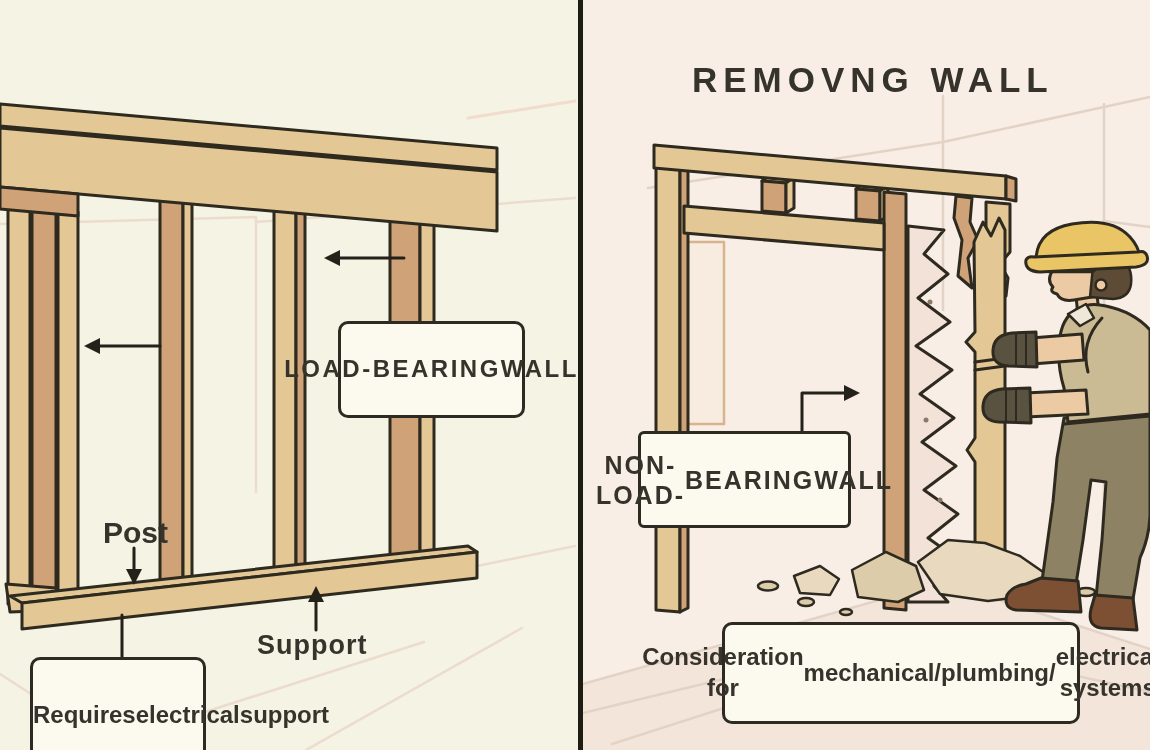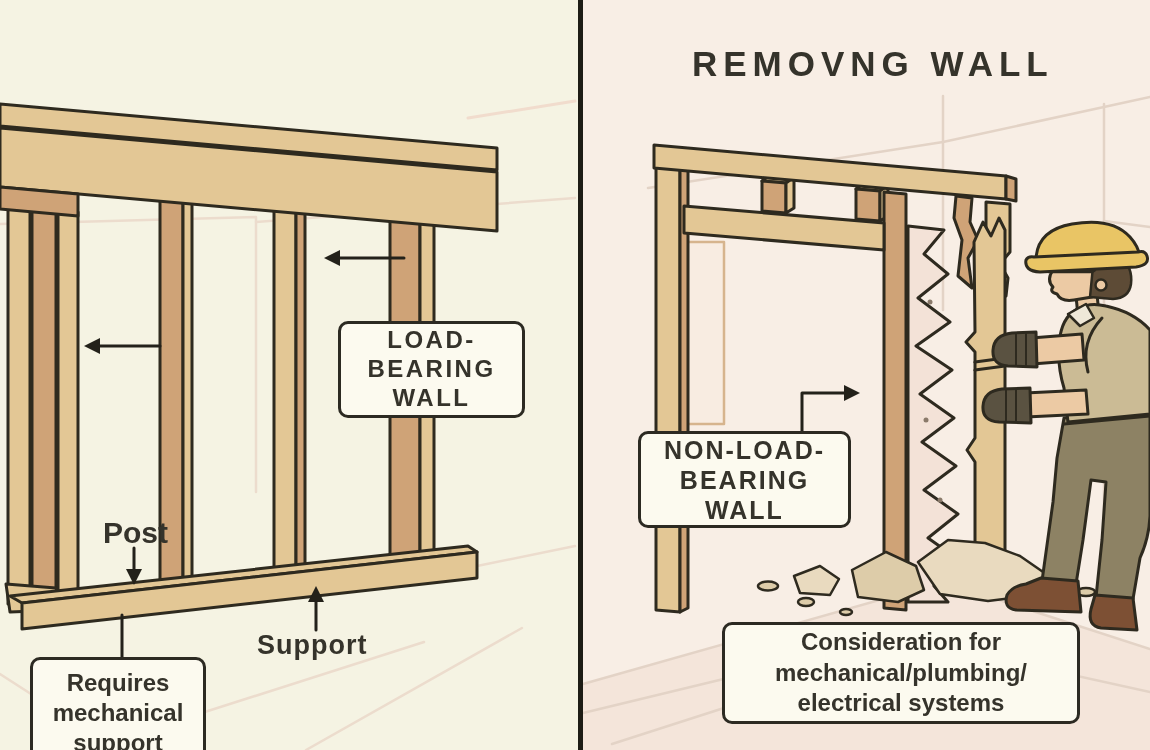--- a/index.html
+++ b/index.html
@@ -9,29 +9,29 @@
     font-family:"Liberation Sans",sans-serif;
   }
   .right-bg{position:absolute;left:583px;top:0;width:567px;height:750px;background:var(--bg-right);}
   .divider{position:absolute;left:578px;top:0;width:5px;height:750px;background:var(--divider);}
   svg.illu{position:absolute;left:0;top:0;width:1150px;height:750px;}
   .panel-title{
     position:absolute;font-weight:700;font-size:35px;line-height:1;
     letter-spacing:6px;color:var(--ink);white-space:nowrap;
   }
   .title-left{left:44px;top:44px;}
-  .title-right{left:692px;top:46px;}
+  .title-right{left:692px;top:62px;}
   .callout{
     position:absolute;background:var(--box-bg);border:3px solid var(--box-border);
-    border-radius:10px;display:flex;flex-direction:column;justify-content:center;
+    border-radius:10px;display:flex;flex-direction:row;justify-content:center;
     align-items:center;text-align:center;color:var(--ink);box-sizing:border-box;
   }
   .callout span{display:block;}
   .box-load{left:338px;top:321px;width:187px;height:97px;font-size:24px;font-weight:700;letter-spacing:2.5px;line-height:1.2;}
-  .box-nonload{left:638px;top:431px;width:213px;height:97px;font-size:25px;font-weight:700;letter-spacing:2px;line-height:1.2;}
+  .box-nonload{left:638px;top:431px;width:213px;height:97px;font-size:25px;font-weight:700;letter-spacing:2px;line-height:1.2;border-radius:6px;}
   .box-consider{left:722px;top:622px;width:358px;height:102px;font-size:24px;font-weight:700;line-height:1.28;}
   .box-requires{left:30px;top:657px;width:176px;height:108px;font-size:24px;font-weight:700;line-height:1.25;justify-content:flex-start;padding-top:8px;}
   .small-label{position:absolute;font-weight:700;color:var(--ink);white-space:nowrap;}
   .lbl-post{left:103px;top:516px;font-size:30px;}
   .lbl-support{left:257px;top:630px;font-size:27px;letter-spacing:1px;}
 </style>
 </head>
 <body>
 
 <div class="stage">
@@ -194,21 +194,21 @@
     <span>LOAD-</span>
     <span>BEARING</span>
     <span>WALL</span>
   </div>
 
   <div class="small-label lbl-post">Post</div>
   <div class="small-label lbl-support">Support</div>
 
   <div class="callout box-requires">
     <span>Requires</span>
-    <span>mechanical</span>
+    <span>electrical</span>
     <span>support</span>
   </div>
 
   <div class="callout box-nonload">
     <span>NON-LOAD-</span>
     <span>BEARING</span>
     <span>WALL</span>
   </div>
 
   <div class="callout box-consider">

